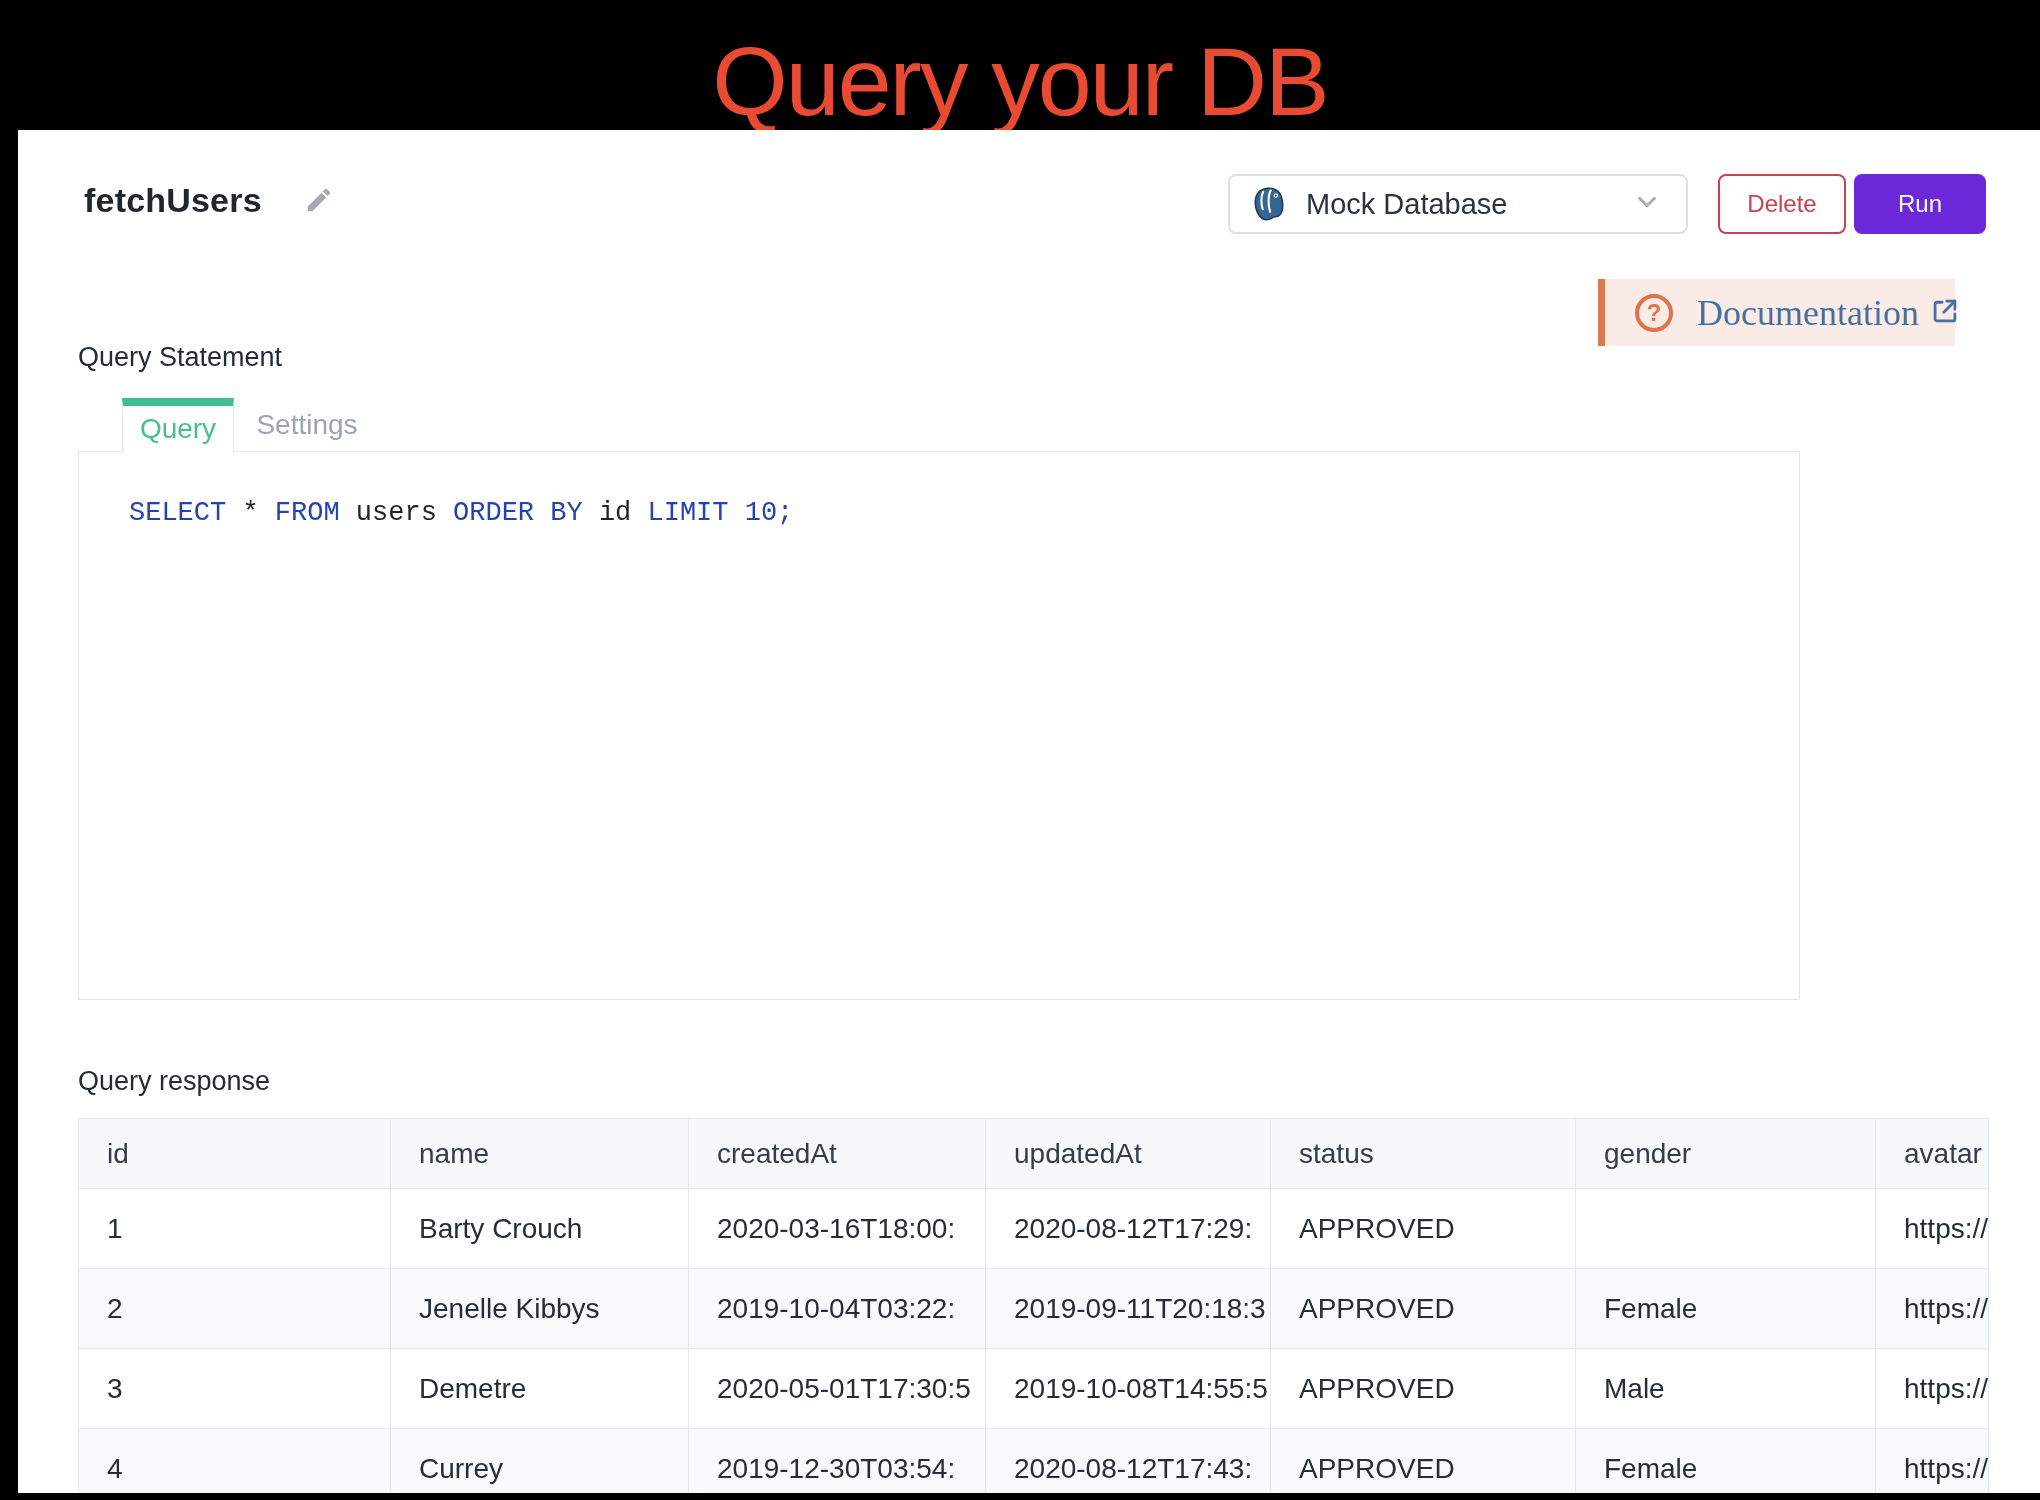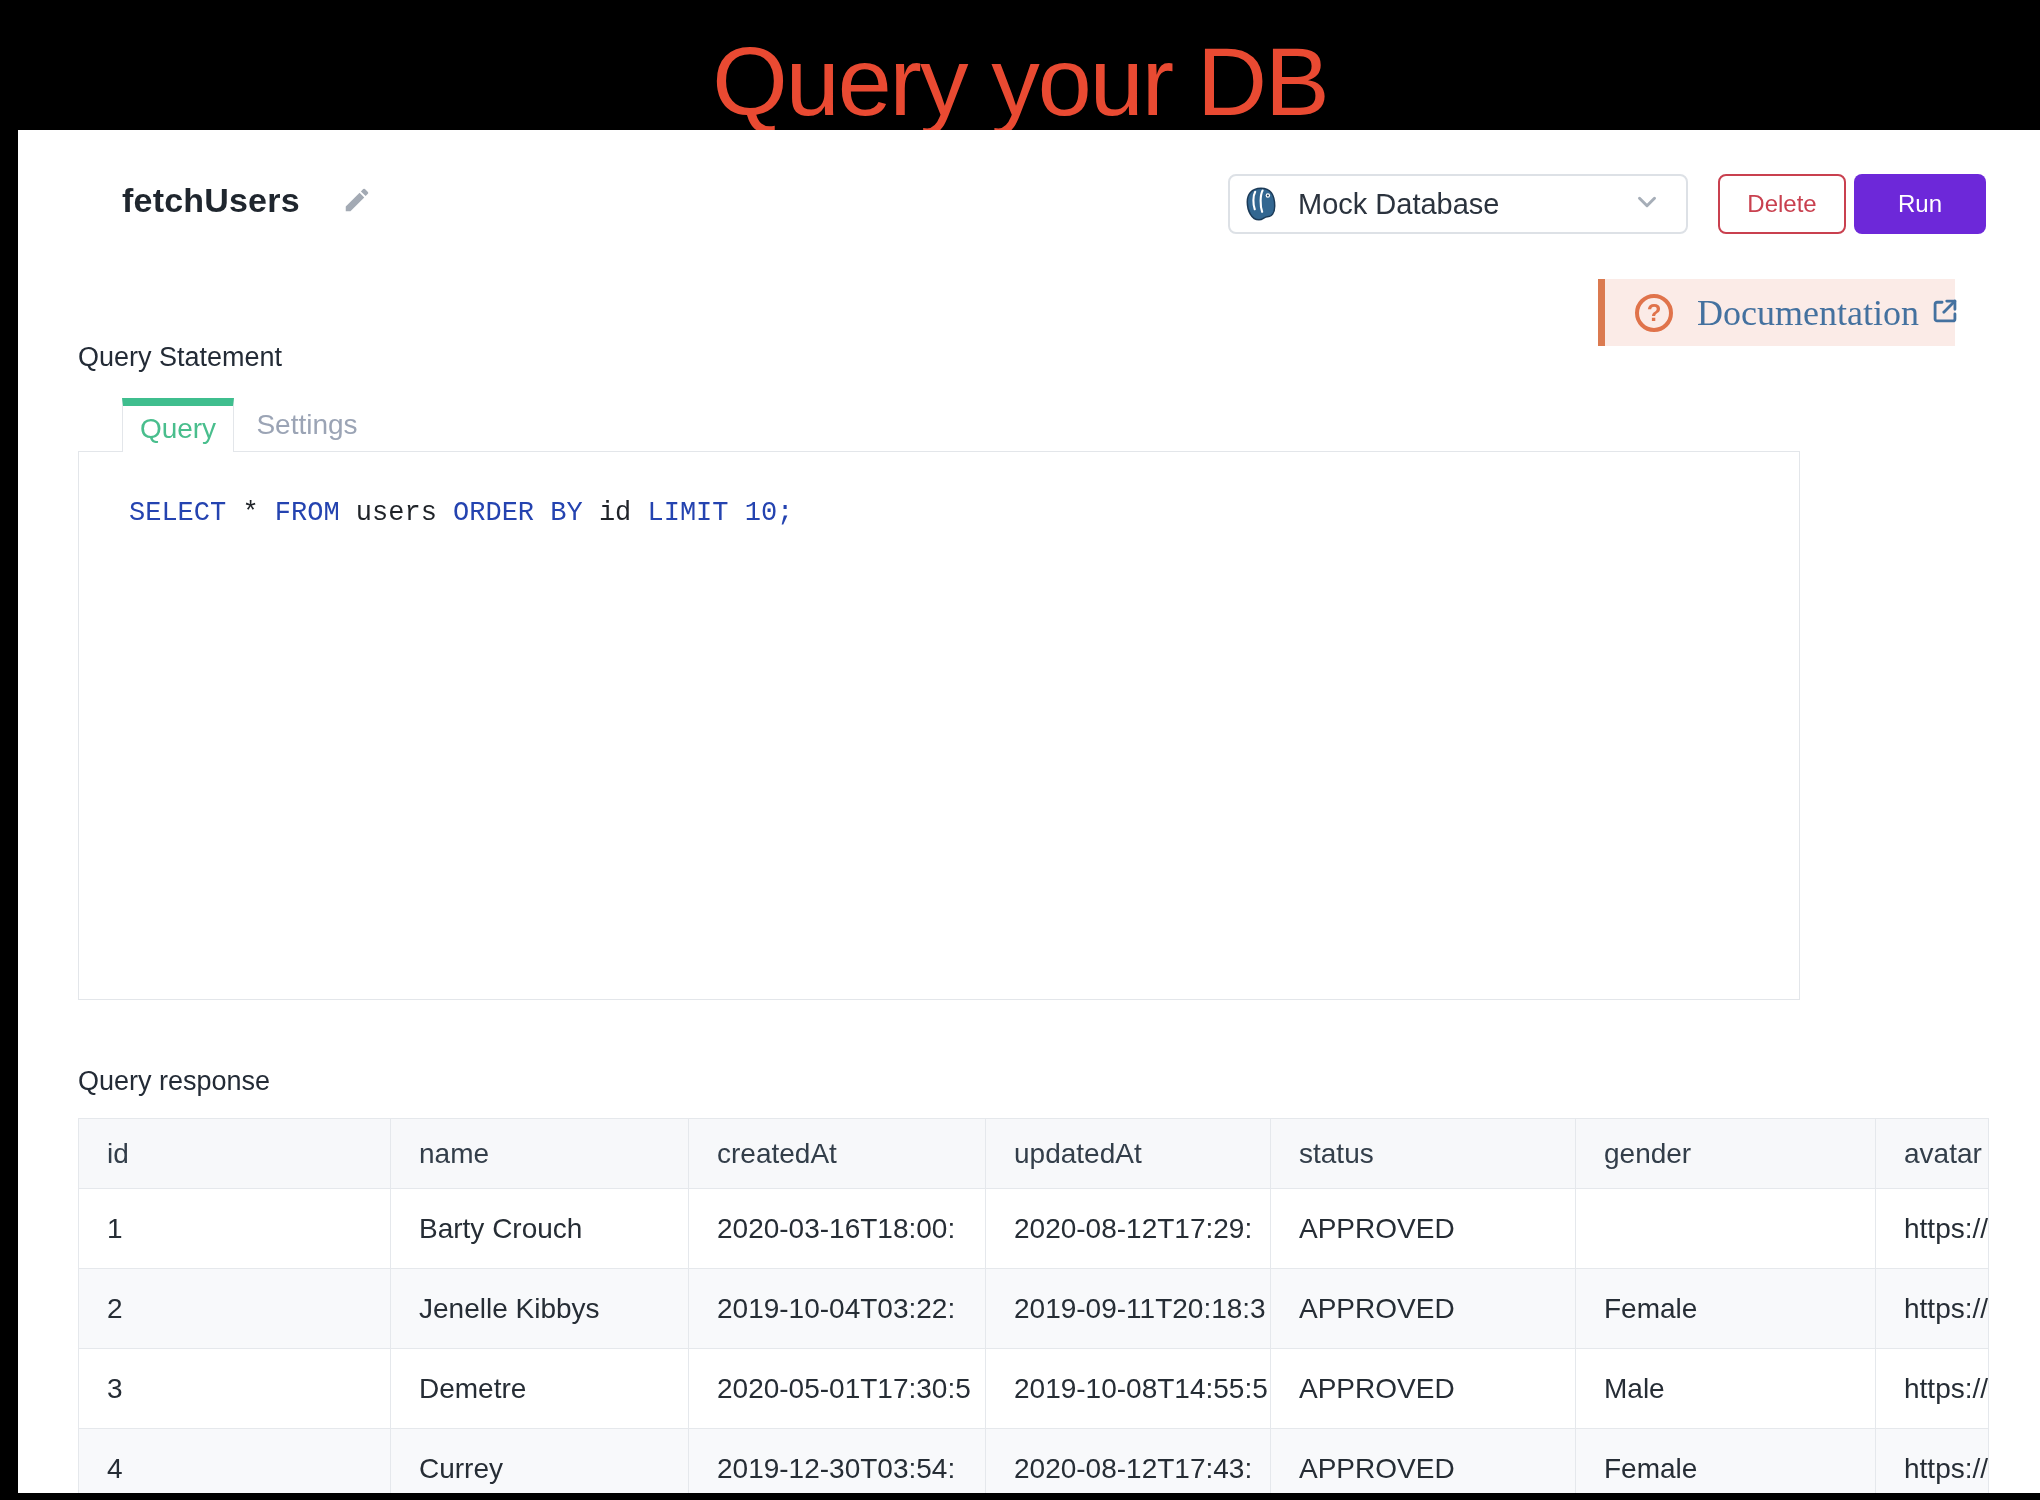--- a/index.html
+++ b/index.html
@@ -10,29 +10,29 @@
   .banner { position:absolute; left:0; top:0; width:2040px; height:160px; background:#000;
             display:flex; align-items:center; justify-content:center; overflow:hidden; }
   .banner-title { color:#E94A32; font-size:97px; font-weight:500; letter-spacing:-2px; transform:translateY(2px); }
   .left-strip   { position:absolute; left:0; top:130px; width:18px; height:1370px; background:#000; }
   .bottom-strip { position:absolute; left:0; top:1493px; width:2040px; height:7px; background:#000; }
 
   
   .content { position:absolute; left:18px; top:130px; width:2022px; height:1363px; background:#fff; overflow:hidden; }
 
   
-  .title-row { position:absolute; left:66px; top:48px; display:flex; align-items:center; gap:42px; height:44px;margin-left:38px; }
+  .title-row { position:absolute; left:66px; top:48px; display:flex; align-items:center; gap:42px; height:44px; }
   .query-name { font-size:34px; font-weight:700; color:#1F262E; letter-spacing:.2px; }
   .pencil { width:30px; height:30px; }
   .pencil svg { width:30px; height:30px; fill:#A3AAB4; }
 
   
   .controls { position:absolute; top:44px; right:54px; display:flex; align-items:center; }
   .resource-select { width:460px; height:60px; border:2px solid #DDE1E6; border-radius:8px; background:#fff;
-                     display:flex; align-items:center; padding:0 24px 0 12px; margin-right:30px; cursor:pointer; }
+                     display:flex; align-items:center; padding:0 24px 0 20px; margin-right:30px; cursor:pointer; }
   .resource-select .pg { width:38px; height:38px; flex:0 0 auto; }
   .resource-select .value { font-size:29px; color:#2B333E; margin-left:18px; flex:1; }
   .chevron svg { width:30px; height:30px; stroke:#A6AEB8; }
   .btn { height:60px; border-radius:8px; font-size:24px; font-weight:500; display:flex; align-items:center; justify-content:center; cursor:pointer; }
   .btn-delete { width:128px; background:#fff; border:2px solid #C9404F; color:#C9404F; margin-right:8px; }
   .btn-run    { width:132px; background:#6d28d9; border:none; color:#fff; }
 
   
   .docs { position:absolute; top:149px; right:85px; width:357px; height:67px; background:#FBEBE7;
           border-left:7px solid #DB7A50; display:flex; align-items:center; padding-left:30px; cursor:pointer; }

